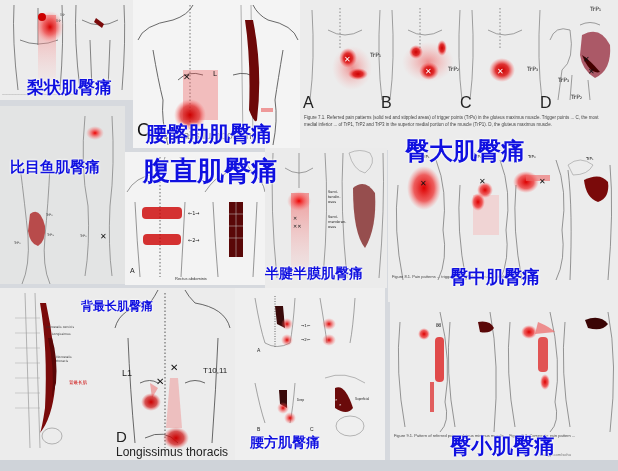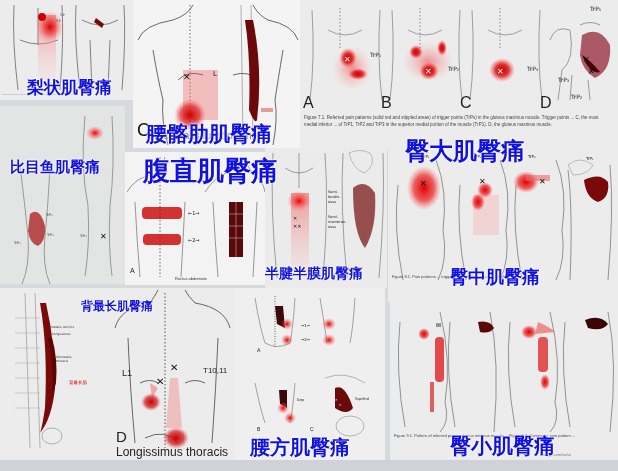--- a/index.html
+++ b/index.html
@@ -376,21 +376,21 @@
       </g>
     <text x="100" y="113" font-size="3" fill="#fff">✕</text>
     <text x="104" y="118" font-size="3" fill="#fff">✕</text>
   </svg>
   <div class="fine" style="left:22px;top:59px;font-size:5px;">A</div>
   <div class="fine" style="left:22px;top:138px;font-size:5px;">B</div>
   <div class="fine" style="left:75px;top:138px;font-size:5px;">C</div>
   <div class="fine" style="left:62px;top:110px;font-size:3px;">Deep</div>
   <div class="fine" style="left:120px;top:109px;font-size:3px;">Superficial</div>
 </div>
-<div class="label" style="left:250px;top:434px;font-size:20px;">腰方肌臀痛</div>
+<div class="label" style="left:250px;top:434px;font-size:14px;">腰方肌臀痛</div>
 
 <div class="panel" style="left:390px;top:302px;width:228px;height:158px;background:#ececec;">
   <svg width="228" height="158">
     <defs>
         <radialGradient id="gmn">
           <stop offset="0" stop-color="#d00"></stop>
           <stop offset="0.6" stop-color="#e22" stop-opacity="0.7"></stop>
           <stop offset="1" stop-color="#f66" stop-opacity="0"></stop>
         </radialGradient>
       </defs>

